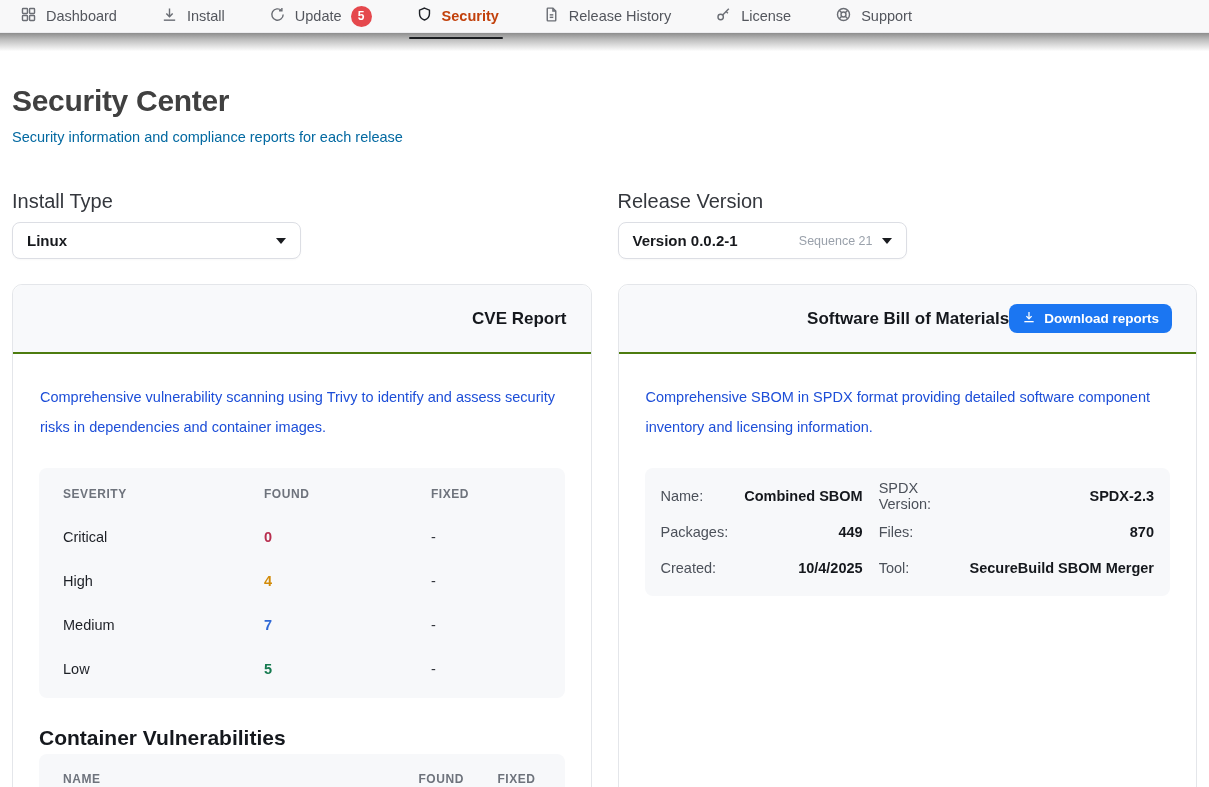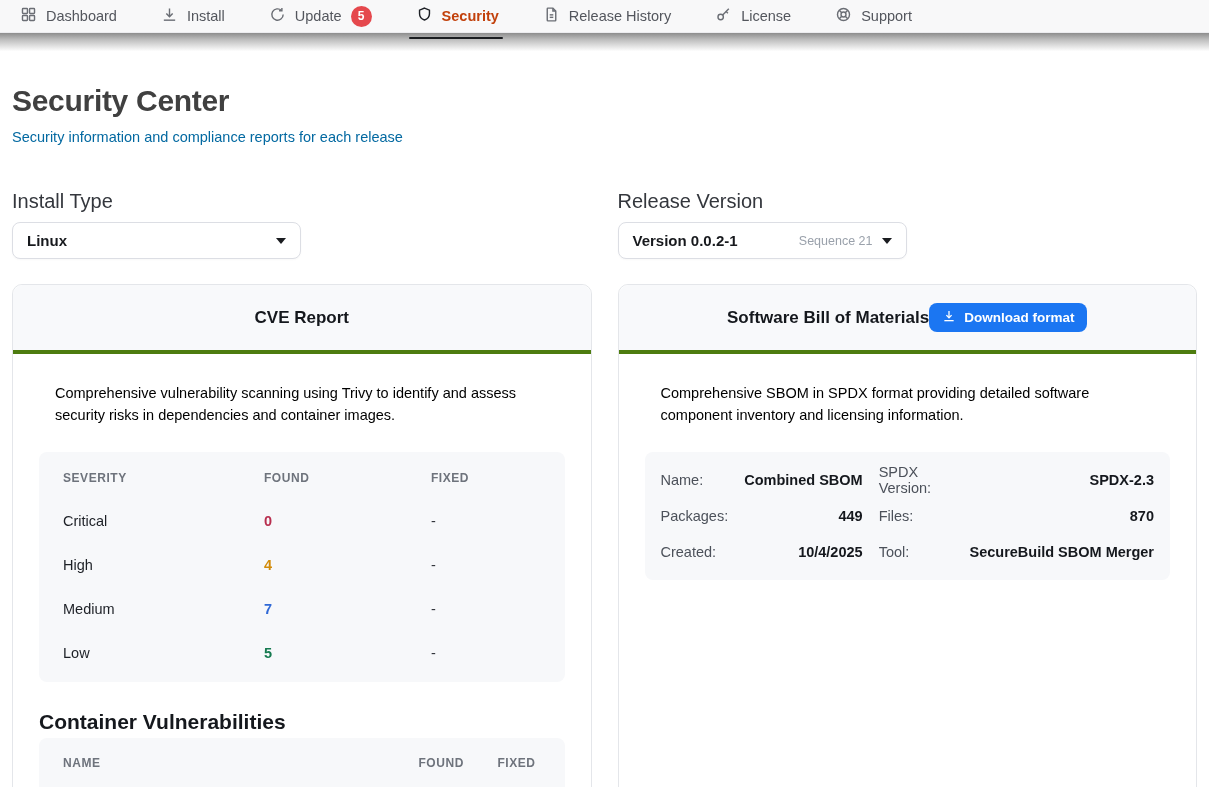--- a/index.html
+++ b/index.html
@@ -47,26 +47,26 @@
   }
   .select-value { font-size:15px; font-weight:700; color:#17191d; }
   .select-meta { margin-left:auto; margin-right:9px; font-size:12.5px; color:#9aa1ab; }
   .caret { width:0; height:0; border-left:5px solid transparent; border-right:5px solid transparent; border-top:6px solid #1a1c20; margin-left:auto; }
   .select .caret.with-meta { margin-left:0; }
 
   
   .cards { margin-top:25px; align-items:stretch; }
   .card { border:1px solid #e4e6ea; border-radius:10px; background:#fff; display:flex; flex-direction:column; }
   .card-header {
-    background:#f8f9fb; border-bottom:4px solid #4d7c0f; border-radius:10px 10px 0 0;
-    height:69px; padding:0 24px; display:flex; align-items:center; justify-content:center; flex:0 0 auto;
+    background:#f8f9fb; border-bottom:2px solid #4d7c0f; border-radius:10px 10px 0 0;
+    height:69px; padding:0 24px; display:flex; align-items:center; justify-content:flex-end; flex:0 0 auto;
   }
   .card-title { font-size:17px; font-weight:700; color:#15181d; }
   .card-body { padding:28px 26px; flex:1 1 auto; }
-  .card-desc { margin:0 16px 26px; font-size:14.5px; line-height:22px; color:#000000; max-width:530px; }
+  .card-desc { margin:0 1px 26px; font-size:14.5px; line-height:30px; color:#1d4ed8; max-width:530px; }
 
   .btn-primary {
     display:flex; align-items:center; gap:8px; height:29px; padding:0 13px;
     border:none; border-radius:8px; color:#fff; font-size:13.5px; font-weight:700;
     font-family:inherit; cursor:pointer;
   }
 
   
   .sev-table { background:#f7f8fa; border-radius:8px; padding:5px 0 7px; }
   .sev-row { display:grid; grid-template-columns:201px 167px 1fr; align-items:center; height:44px; padding:0 24px; }
@@ -229,21 +229,21 @@
 
     <section class="card">
       <header class="card-header">
         <span class="card-title">Software Bill of Materials</span>
         <button class="btn-primary" style="background: rgb(27, 118, 242);">
           <span><svg width="14" height="14" viewBox="0 0 24 24" fill="none" stroke="#fff" stroke-width="2.2">
                 <path d="M12 3.5v11"></path>
                 <path d="M7.5 10.5L12 15l4.5-4.5"></path>
                 <path d="M4 20h16"></path>
               </svg></span>
-          <span>Download format</span>
+          <span>Download reports</span>
         </button>
       </header>
       <div class="card-body">
         <p class="card-desc">Comprehensive SBOM in SPDX format providing detailed software component inventory and licensing information.</p>
 
         <div class="sbom-details">
           <span class="sbom-cell sbom-label">Name:</span>
           <span class="sbom-cell sbom-value">Combined SBOM</span>
           <span class="sbom-cell sbom-label">SPDX Version:</span>
           <span class="sbom-cell sbom-value">SPDX-2.3</span>

